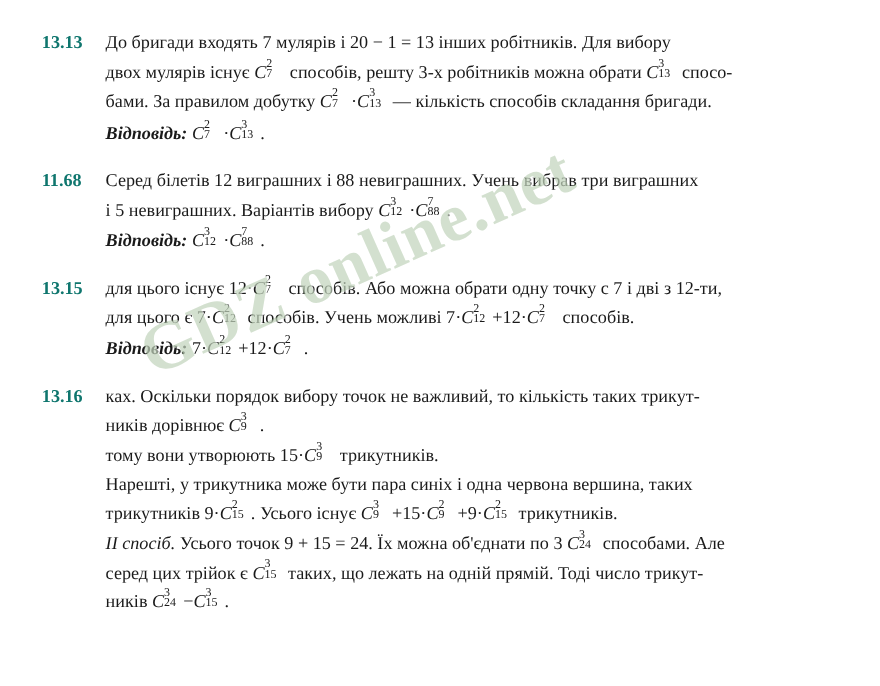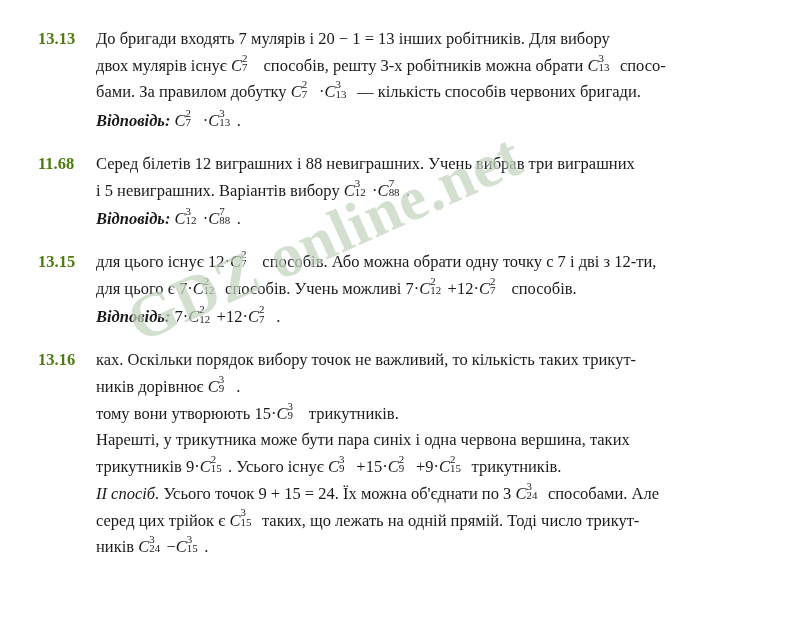--- a/index.html
+++ b/index.html
@@ -53,21 +53,21 @@
     padding-left: 58px;
     font-size: 16.5px;
     line-height: 1.62;
     text-align: justify;
     text-justify: inter-word;
   }
   .prob-num {
     position: absolute;
     left: 0;
     top: 0;
-    color: #4d7c0f;
+    color: #0f766e;
     font-weight: bold;
     font-size: 16.5px;
     font-family: "Liberation Serif", "DejaVu Serif", serif;
   }
   .line {
     display: block;
   }
   .ans {
     font-style: italic;
     margin-top: 2px;
@@ -136,21 +136,21 @@
         <span class="line">
           <span>двох мулярів існує</span>
           <span class="comb m"><span class="cb">C</span><span class="cs"><span class="up">2</span><span class="dn">7</span></span></span>
           <span>способів, решту 3-х робітників можна обрати</span>
           <span class="comb m"><span class="cb">C</span><span class="cs"><span class="up">3</span><span class="dn">13</span></span></span>
           <span>спосо-</span>
         </span>
         <span class="line">
           <span>бами. За правилом добутку</span>
           <span class="comb m"><span class="cb">C</span><span class="cs"><span class="up">2</span><span class="dn">7</span></span></span><span class="nb">·</span><span class="comb m"><span class="cb">C</span><span class="cs"><span class="up">3</span><span class="dn">13</span></span></span>
-          <span>— кількість способів червоних бригади.</span>
+          <span>— кількість способів складання бригади.</span>
         </span>
         <span class="line ans">
           <span class="lbl">Відповідь:</span>
           <span class="comb m"><span class="cb">C</span><span class="cs"><span class="up">2</span><span class="dn">7</span></span></span><span class="nb">·</span><span class="comb m"><span class="cb">C</span><span class="cs"><span class="up">3</span><span class="dn">13</span></span></span><span class="nb">.</span>
         </span>
       </div>
     </div>
 
     <div class="prob">
       <div class="prob-body">

